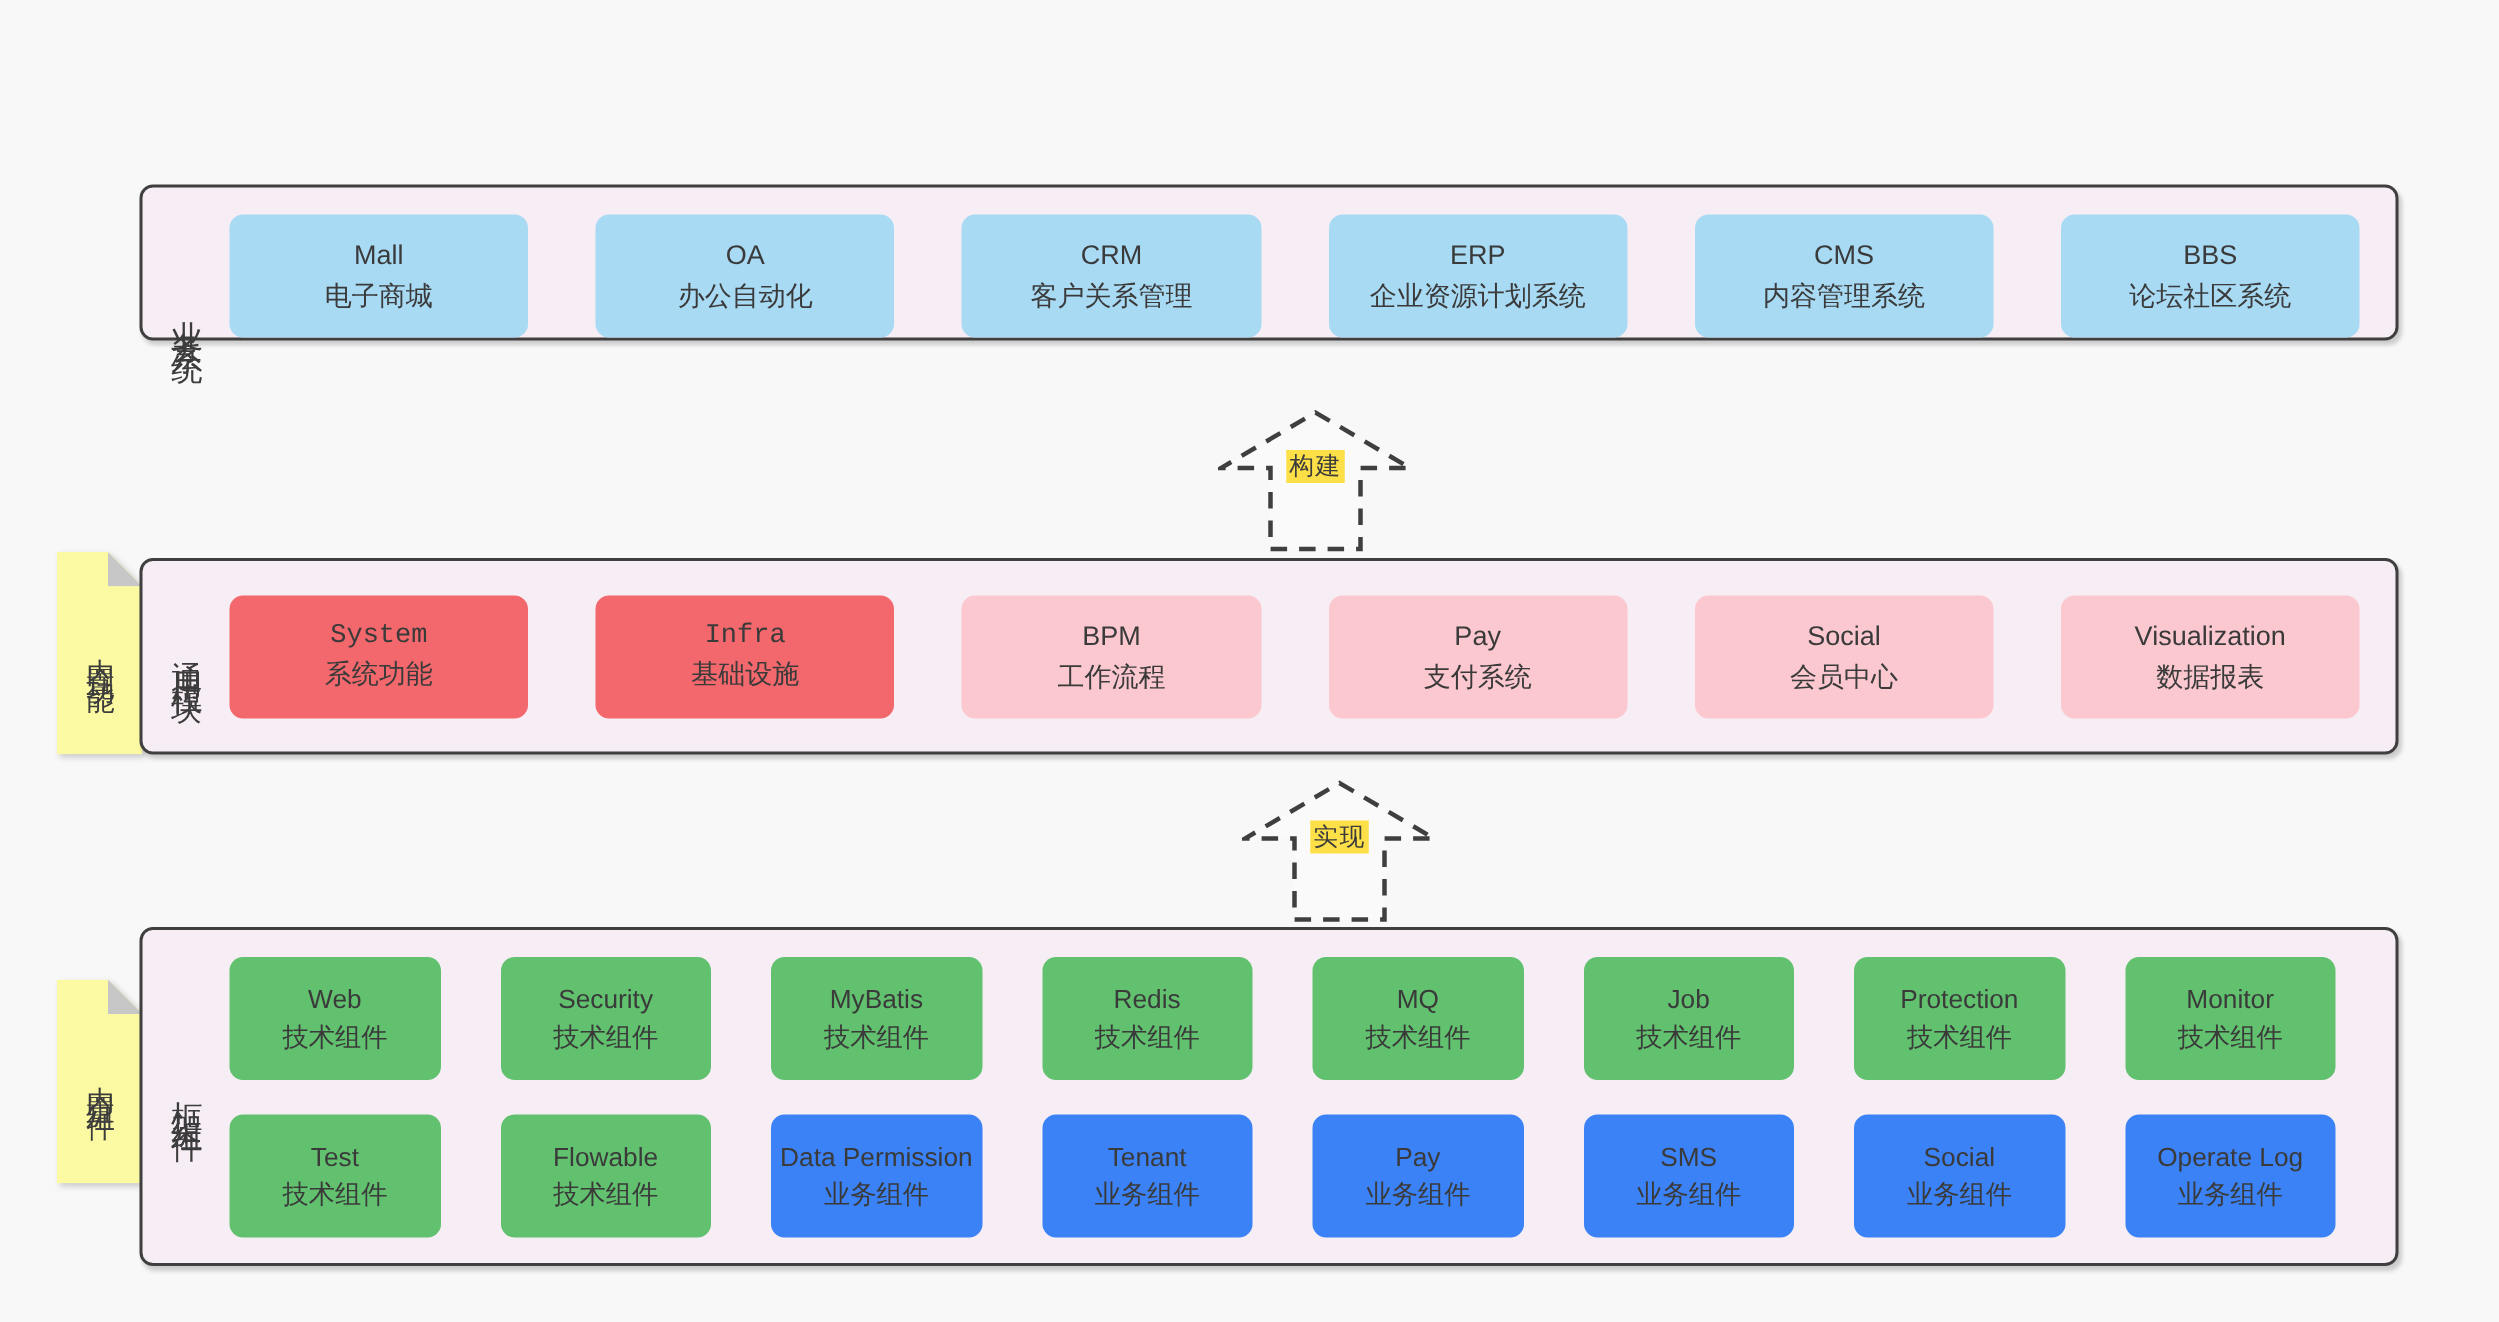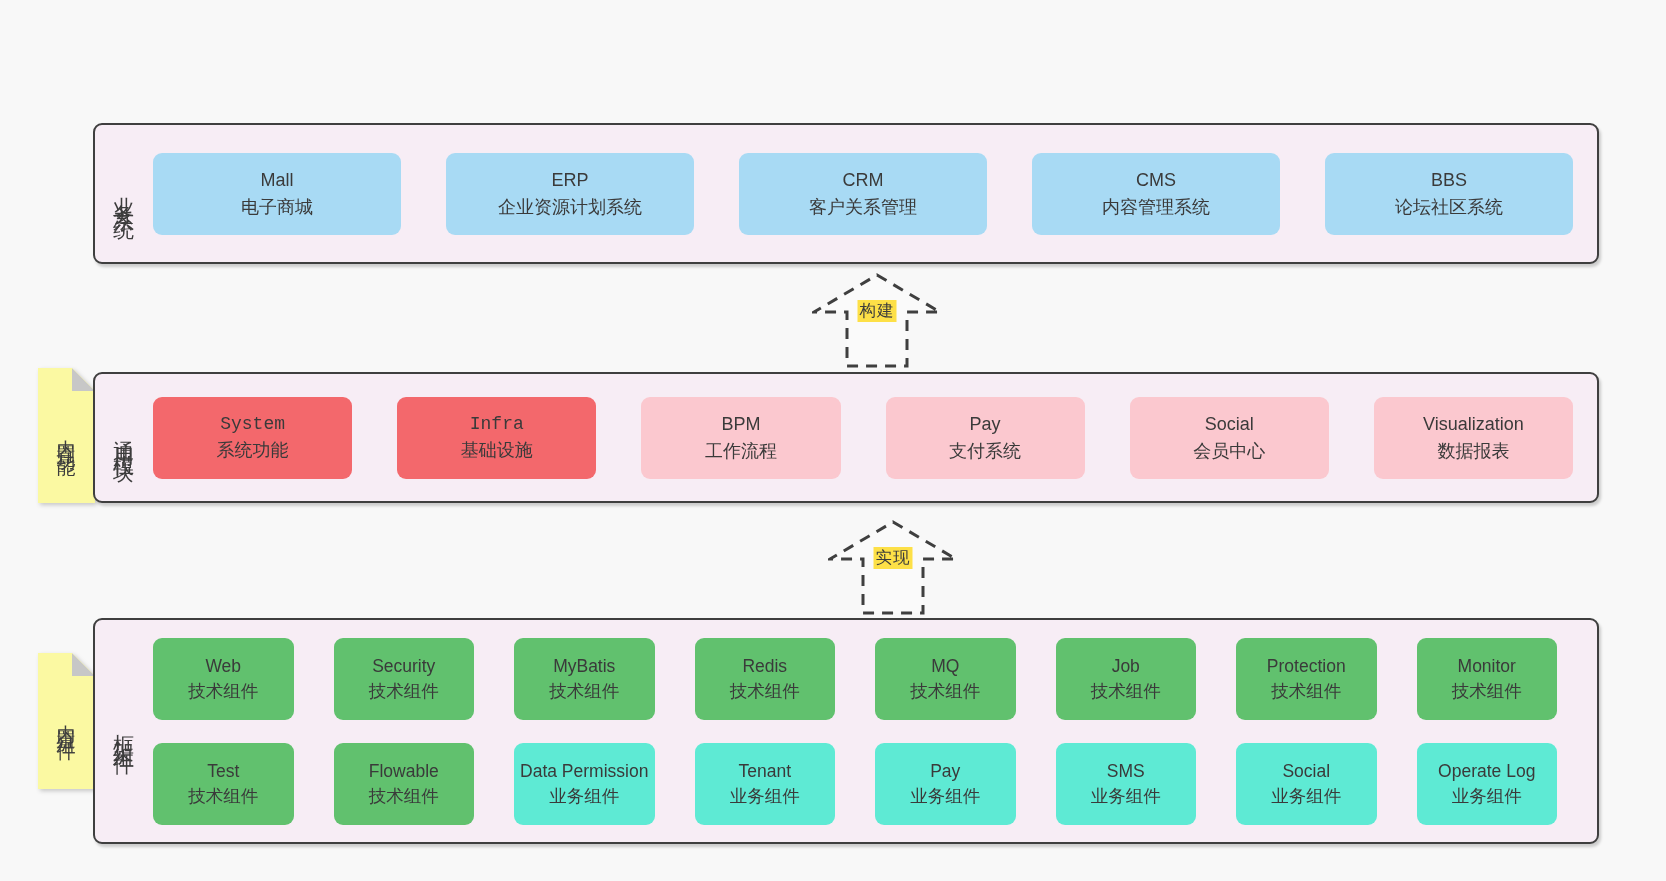--- a/index.html
+++ b/index.html
@@ -8,21 +8,21 @@
     background:#f8f8f8;color:#3c3c3c;
     font-family:"Liberation Sans","DejaVu Sans",sans-serif;
   }
   
   .band{
     position:absolute;left:93px;width:1506px;box-sizing:border-box;
     background:#f7edf5;border:2px solid #3f3f3f;border-radius:9px;
     box-shadow:2px 3px 3px rgba(0,0,0,0.18);
     display:flex;align-items:stretch;z-index:2;
   }
-  .band1{top:123px;height:141px;}
+  .band1{top:123px;height:104px;align-items:flex-end;}
   .band2{top:372px;height:131px;}
   .band3{top:618px;height:226px;}
   .band-label{
     width:58px;flex:0 0 58px;display:flex;align-items:center;justify-content:center;
     font-size:21px;color:#3c3c3c;
   }
   .v-text{writing-mode:vertical-rl;text-orientation:upright;letter-spacing:7px;line-height:1;}
   .cells{
     flex:1;display:flex;align-items:center;gap:45px;padding:0 24px 0 0;
   }
@@ -33,21 +33,21 @@
   .cell{
     flex:1;height:82px;border-radius:9px;
     display:flex;flex-direction:column;align-items:center;justify-content:center;
     text-align:center;font-size:18px;line-height:1.5;color:#3a3a3a;
   }
   .cells3 .cell{font-size:17.5px;line-height:1.42;padding:0 4px;box-sizing:border-box;}
   .blue{background:#a8daf4;}
   .red{background:#f3686c;font-family:Liberation Mono, monospace;}
   .pink{background:#fbc8cf;}
   .green{background:#61c16e;}
-  .lightgreen{background:#5eead4;}
+  .lightgreen{background:#3b82f6;}
   
   .arrow{position:absolute;width:130px;height:95px;z-index:1;}
   .arrow1{left:812px;top:273px;}
   .arrow2{left:828px;top:520px;}
   .arrow svg{display:block;width:100%;height:100%;}
   .arrow-label{
     position:absolute;top:27px;left:50%;transform:translateX(-50%);
     background:#fde047;padding:0 2px;font-size:16.5px;letter-spacing:1px;
     color:#3c3c3c;white-space:nowrap;
   }
@@ -75,26 +75,30 @@
   <section class="band band1">
     <div class="band-label">
       <span class="v-text">业务系统</span>
     </div>
     <div class="cells">
       <div class="cell blue">
         <div>Mall</div>
         <div>电子商城</div>
       </div>
       <div class="cell blue">
+        <div>OA</div>
+        <div>办公自动化</div>
+      </div>
+      <div class="cell blue">
+        <div>CRM</div>
+        <div>客户关系管理</div>
+      </div>
+      <div class="cell blue">
         <div>ERP</div>
         <div>企业资源计划系统</div>
-      </div>
-      <div class="cell blue">
-        <div>CRM</div>
-        <div>客户关系管理</div>
       </div>
       <div class="cell blue">
         <div>CMS</div>
         <div>内容管理系统</div>
       </div>
       <div class="cell blue">
         <div>BBS</div>
         <div>论坛社区系统</div>
       </div>
     </div>

